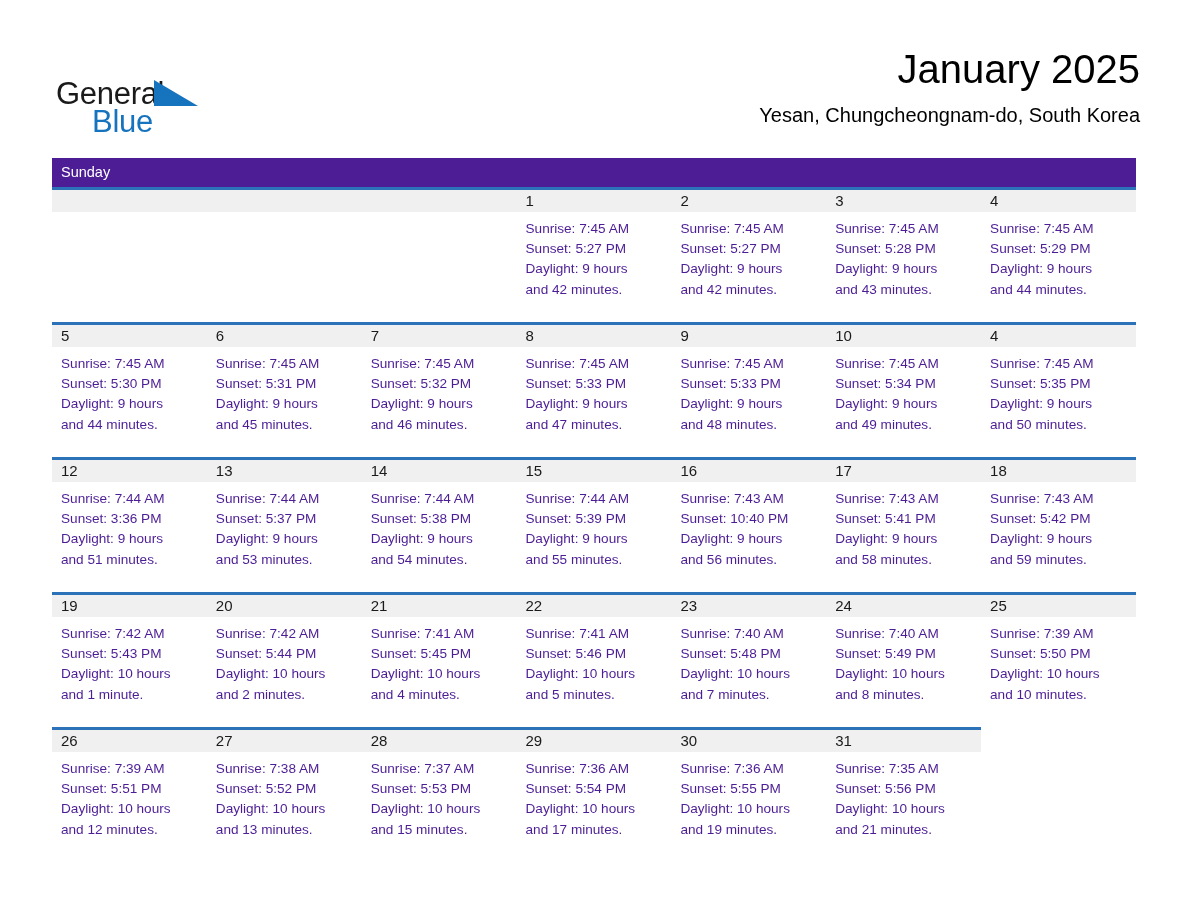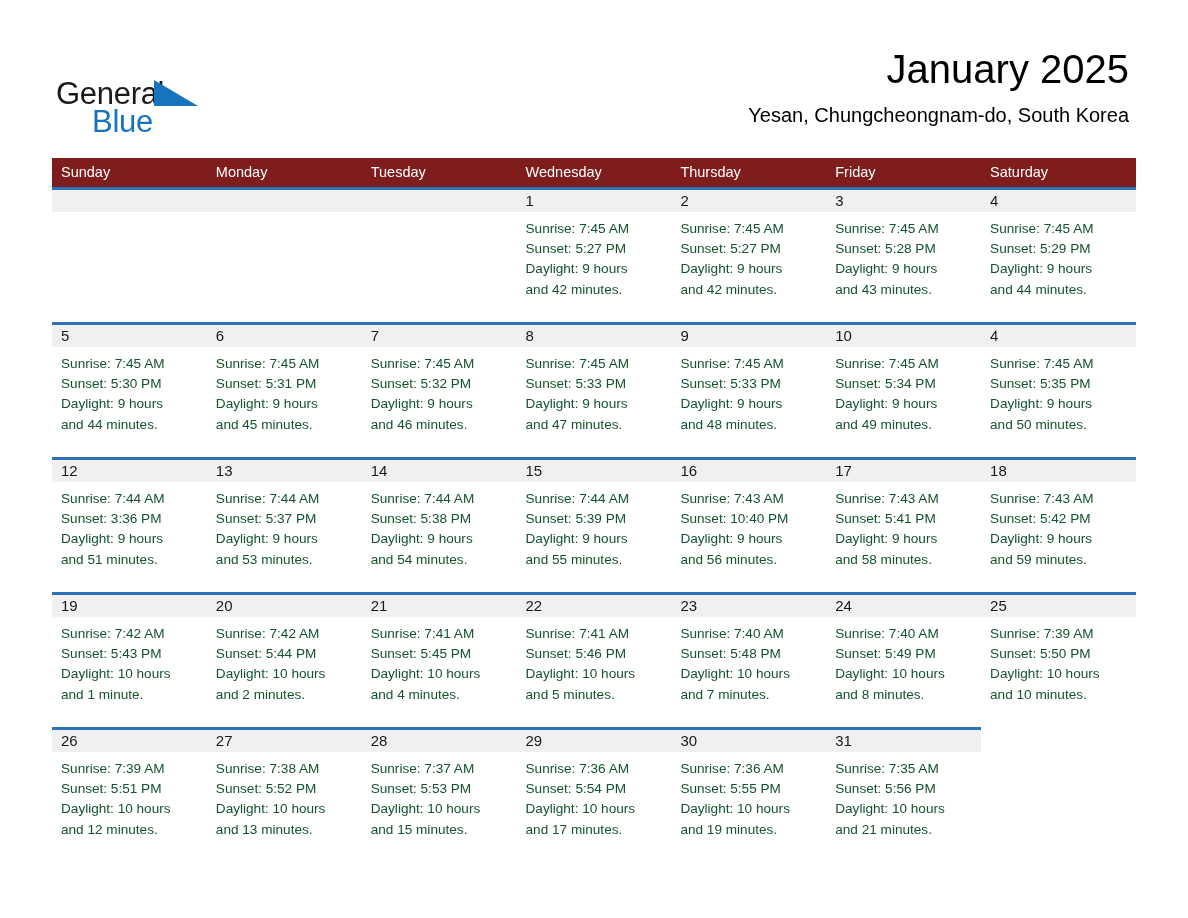--- a/index.html
+++ b/index.html
@@ -60,21 +60,21 @@
     top: 28px;
     font-size: 31px;
     line-height: 31px;
     color: #1673be;
     letter-spacing: -0.3px;
     text-align: center;
   }
 
   .title-block {
     position: absolute;
-    right: 59px;
+    right: 48px;
     top: 46px;
     text-align: right;
   }
   .cal-title {
     font-size: 40px;
     line-height: 46px;
     font-weight: normal;
     color: #000;
     margin: 0;
     letter-spacing: 0px;
@@ -90,22 +90,23 @@
   
   .calendar {
     position: absolute;
     left: 52px;
     top: 158px;
     width: 1084px;
   }
 
   .weekday-row {
     display: flex;
-    background: #7f1d1d;
+    background: #4c1d95;
     height: 29px;
+    flex-direction: column;
   }
   .weekday {
     width: 154.857px;
     box-sizing: border-box;
     color: #ffffff;
     font-size: 14.5px;
     line-height: 29px;
     padding-left: 9px;
     white-space: nowrap;
   }
@@ -137,21 +138,21 @@
   }
   .daynum {
     font-size: 15px;
     line-height: 22px;
     color: #1a1a1a;
   }
   .cellbody {
     padding: 7px 9px 0 9px;
     font-size: 13.6px;
     line-height: 20.2px;
-    color: #14532d;
+    color: #4c1d95;
   }
   .cellbody div {
     white-space: nowrap;
   }
 </style>
 </head>
 <body>
 
 <div class="page">
 

